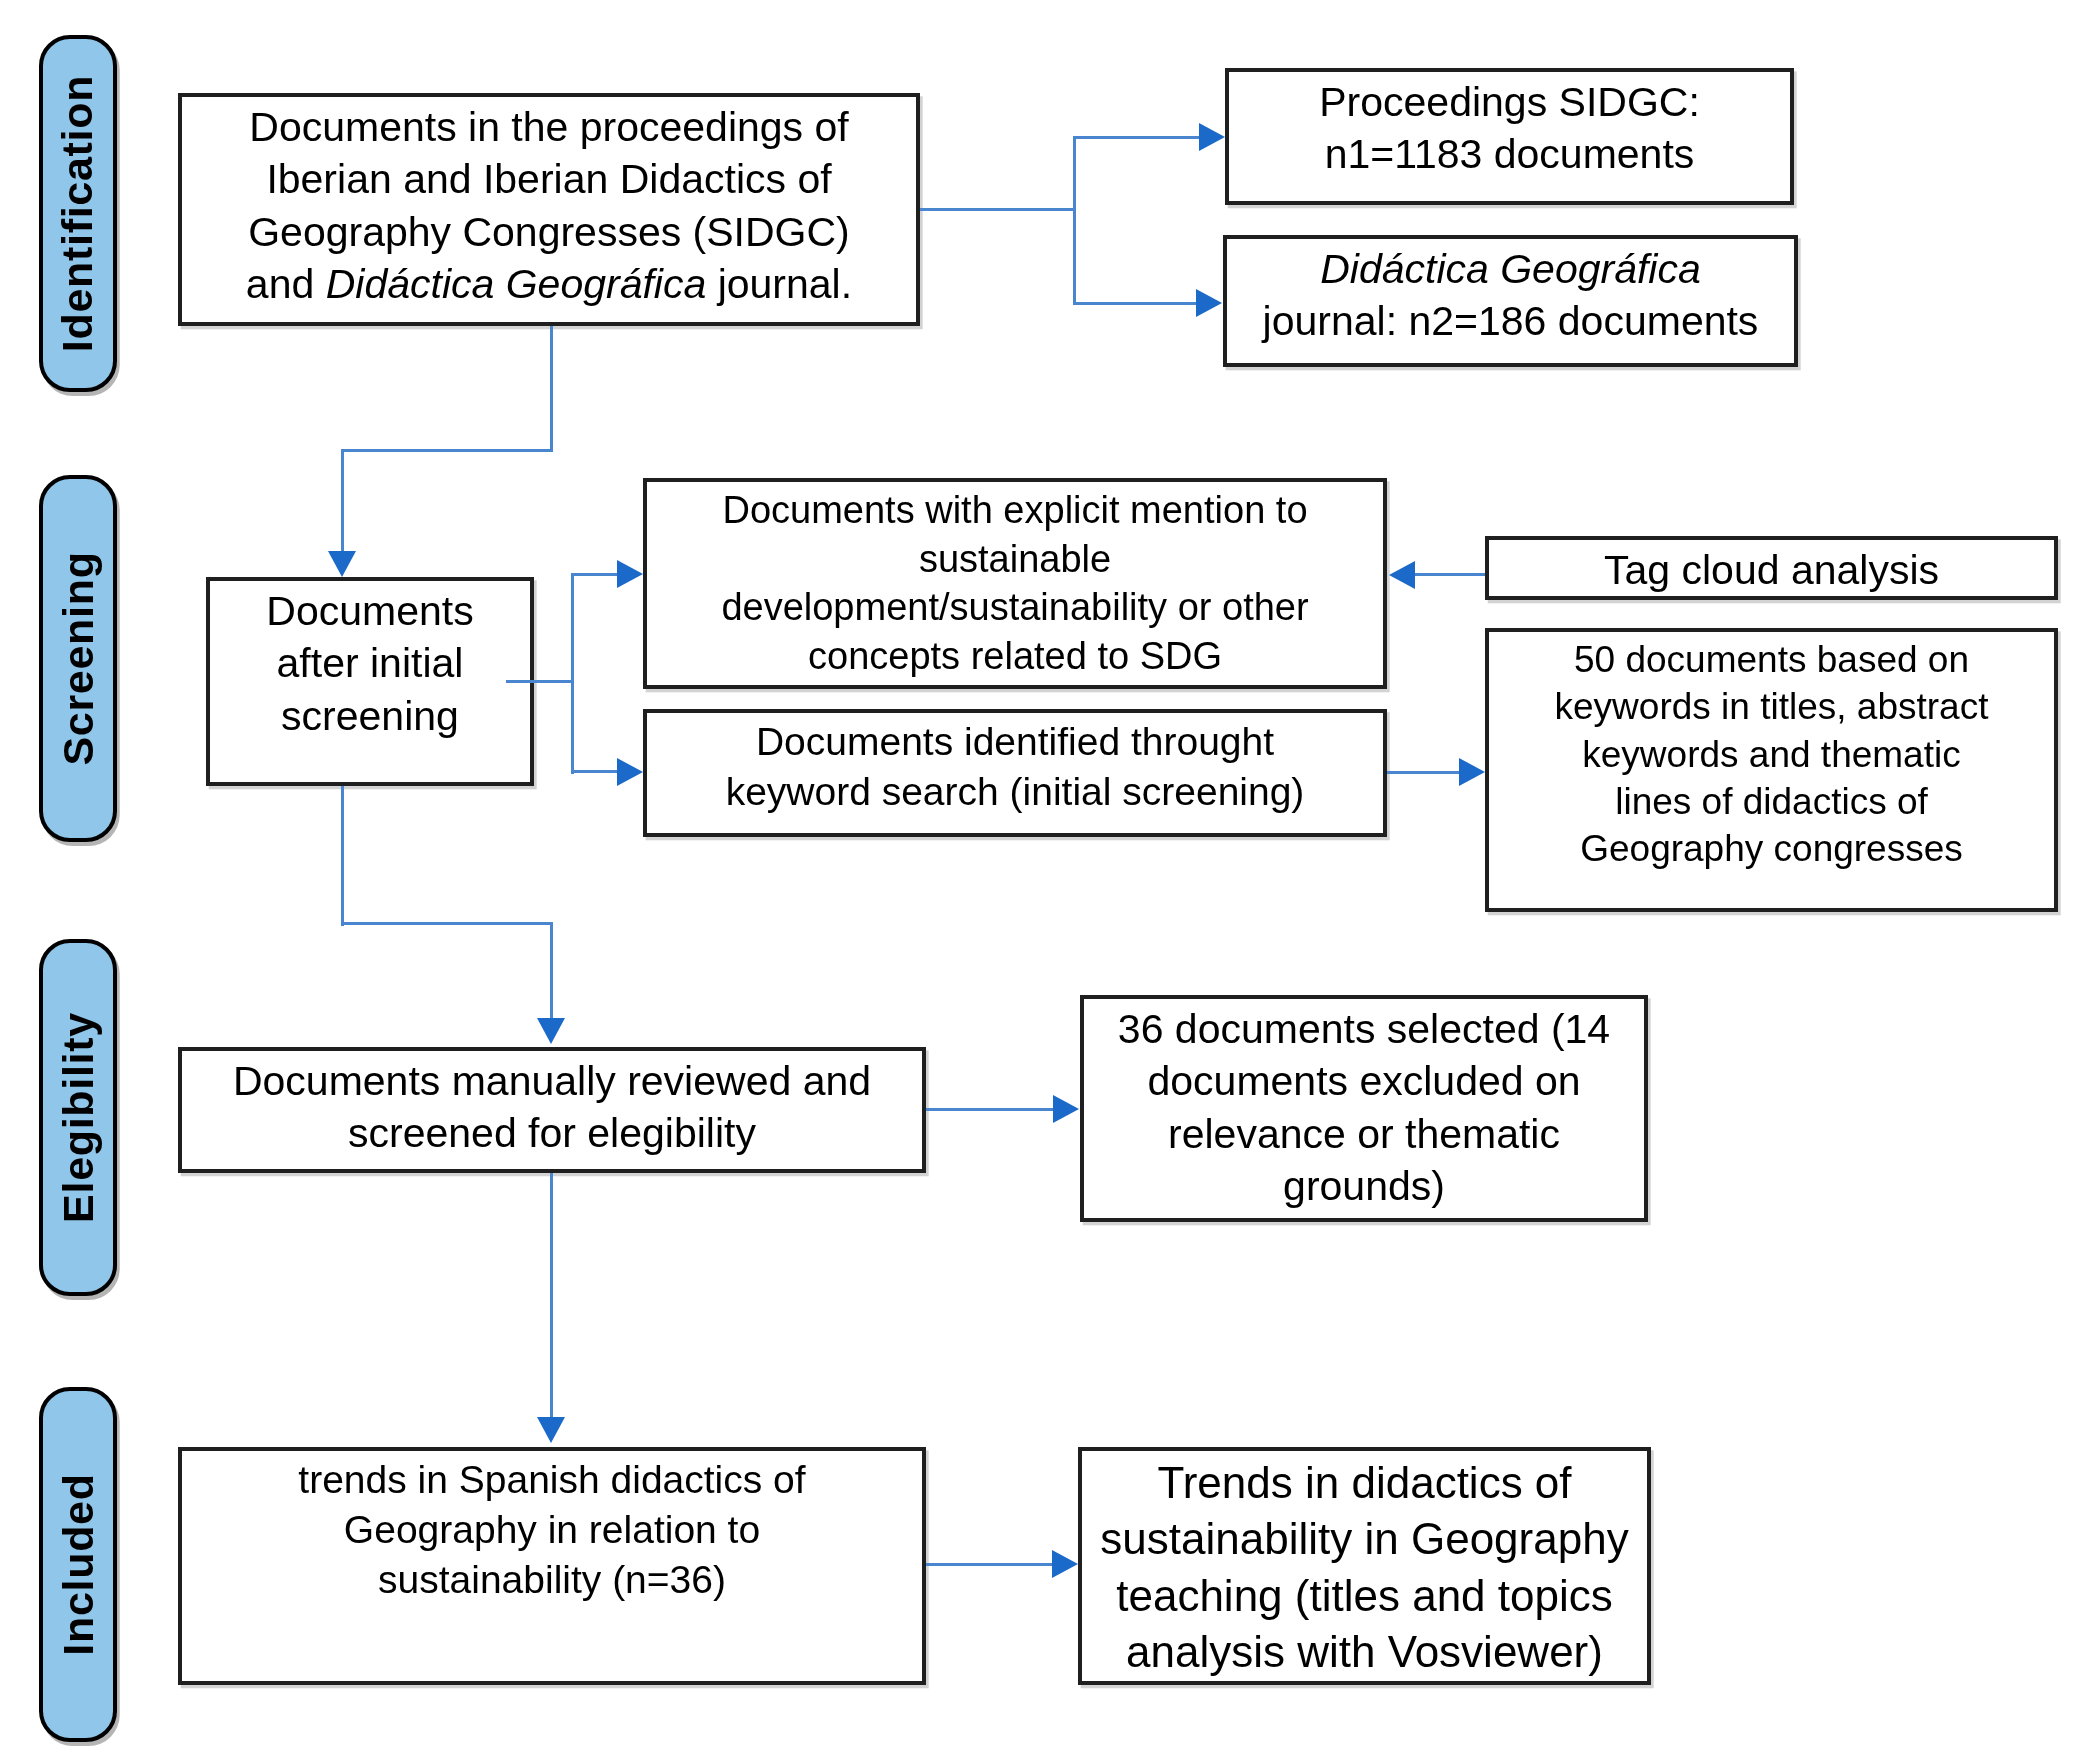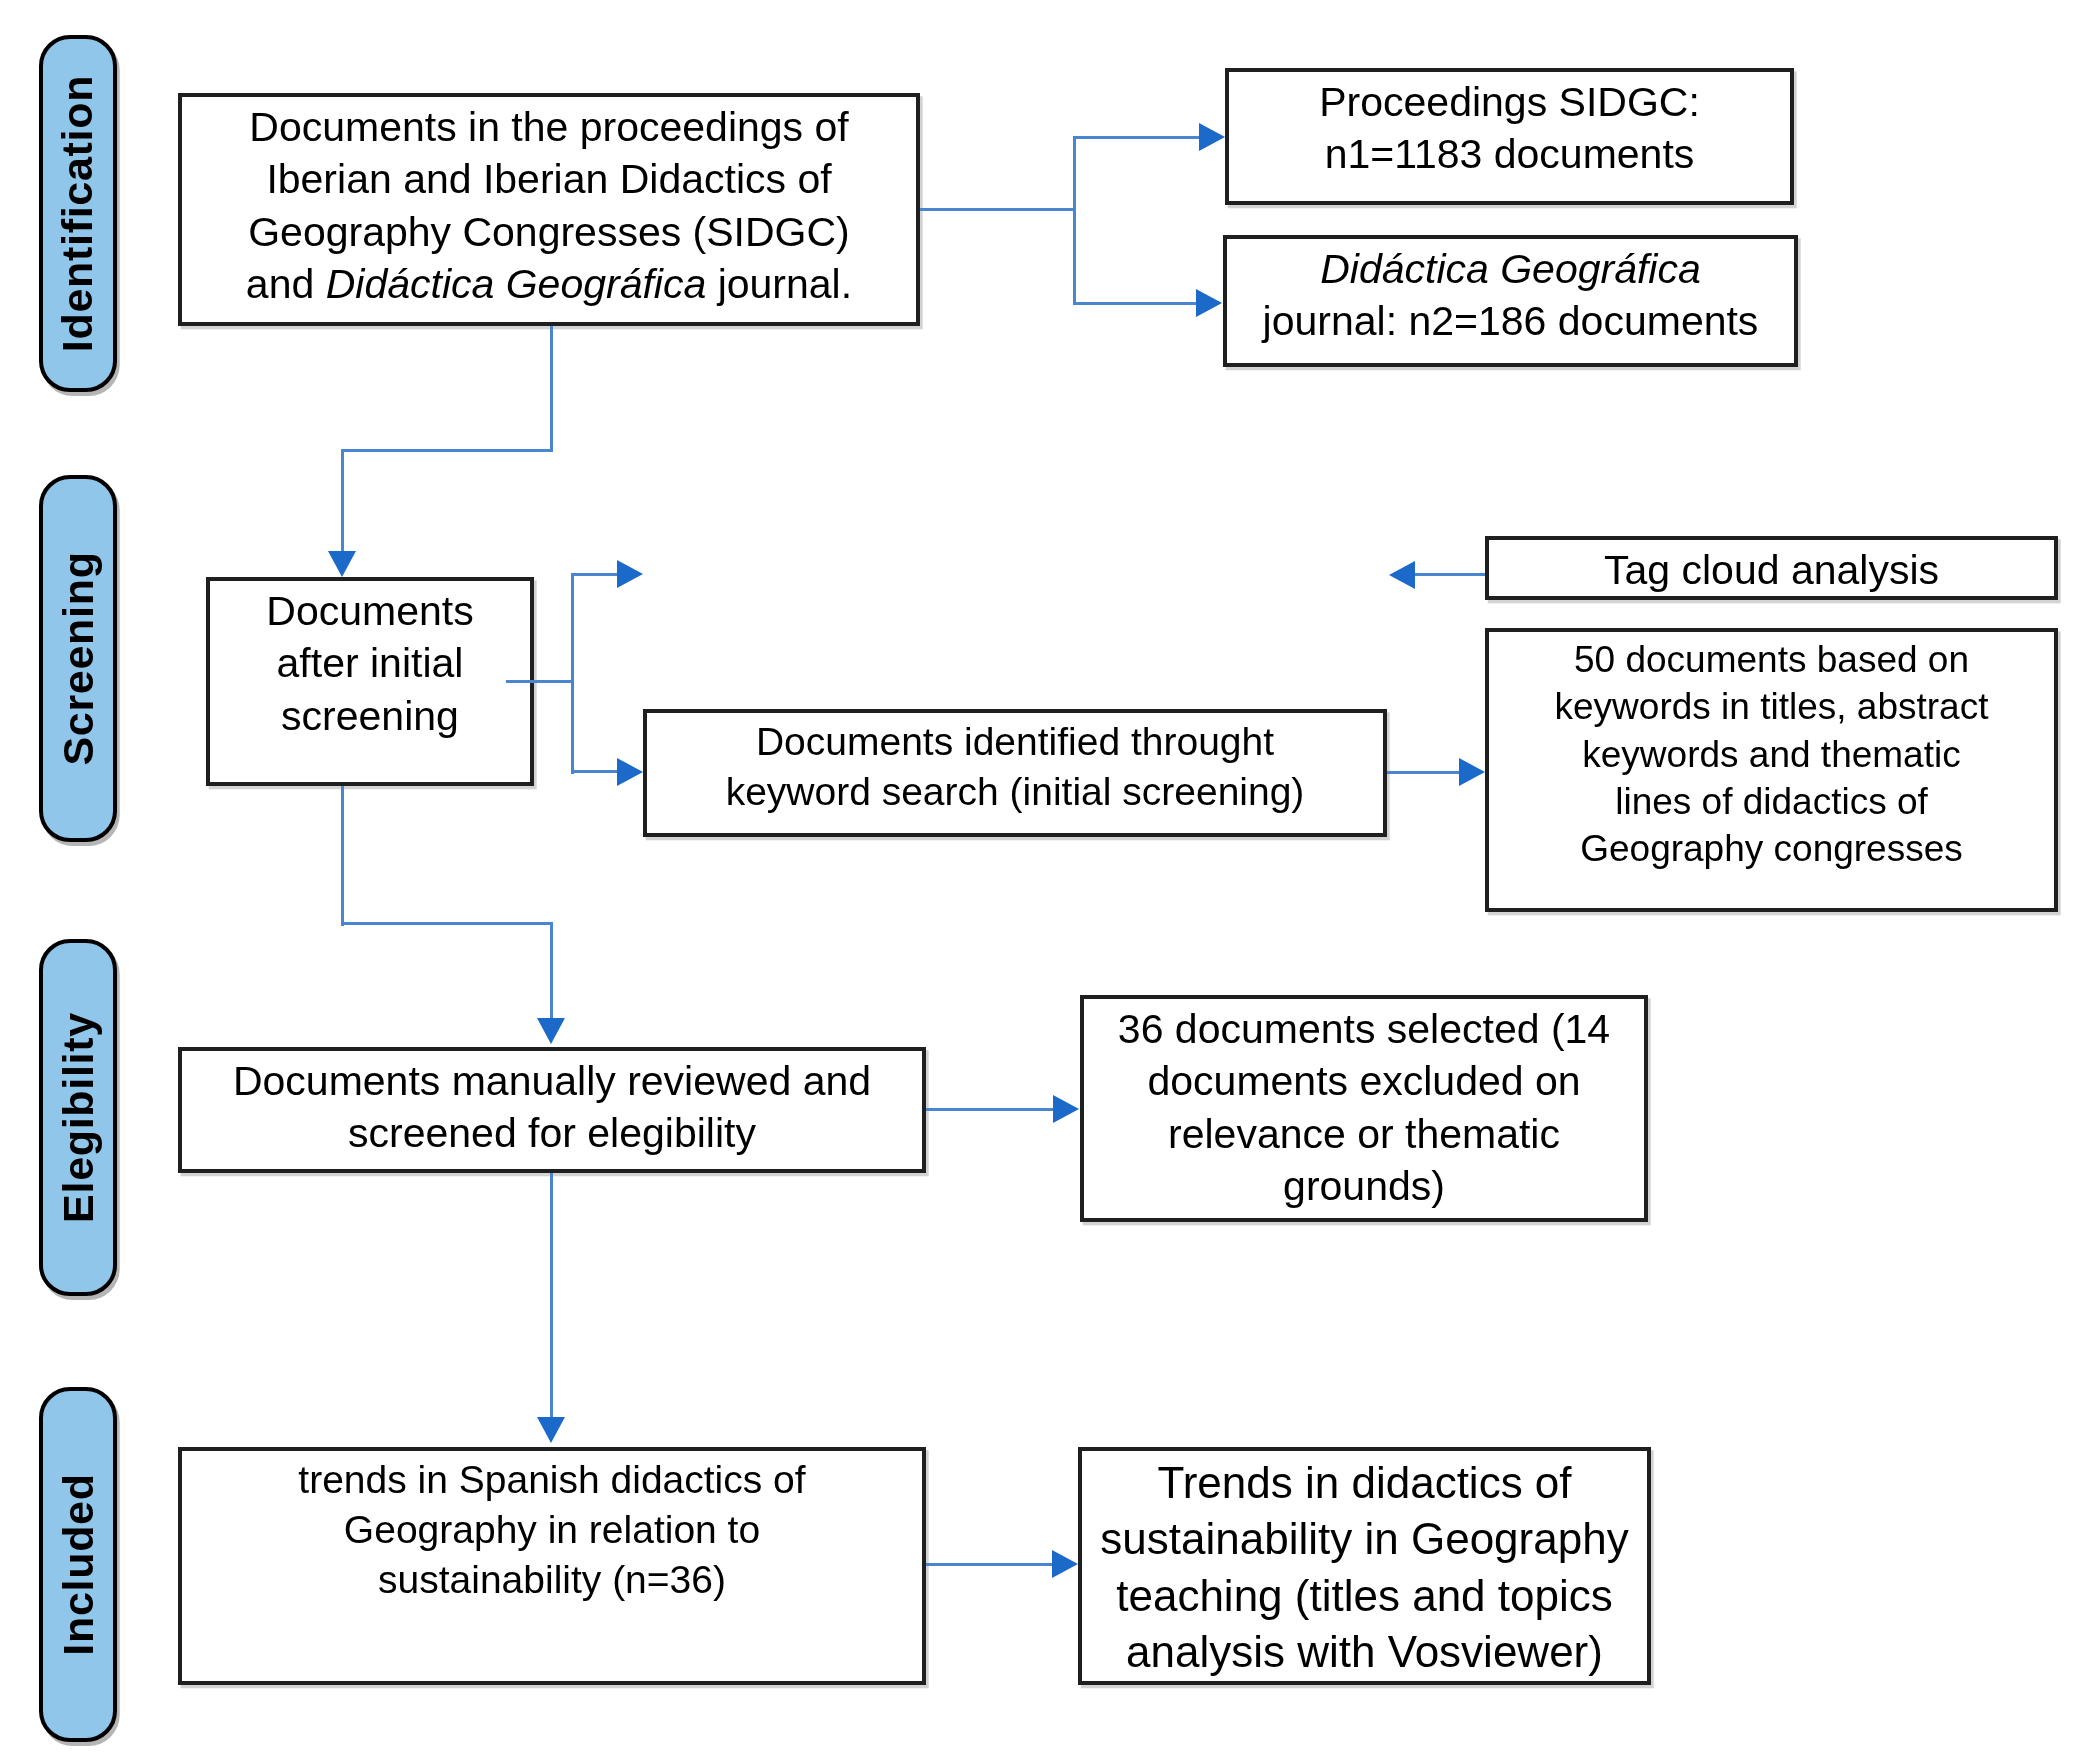--- a/index.html
+++ b/index.html
@@ -105,20 +105,28 @@
   </div>
 
   <div class="node" style="left:178px;top:577px;width:328px;height:209px;font-size:41px;margin-left:28px;">
     <div>
         <div>Documents</div>
         <div>after initial</div>
         <div>screening</div>
       </div>
   </div>
 
+  <div class="node" style="left:643px;top:478px;width:744px;height:211px;font-size:38px;">
+    <div>
+        <div>Documents with explicit mention to</div>
+        <div>sustainable</div>
+        <div>development/sustainability or other</div>
+        <div>concepts related to SDG</div>
+      </div>
+  </div>
 
   <div class="node" style="left:643px;top:709px;width:744px;height:128px;font-size:39px;">
     <div>
         <div>Documents identified throught</div>
         <div>keyword search (initial screening)</div>
       </div>
   </div>
 
   <div class="node" style="left:1485px;top:536px;width:573px;height:64px;font-size:41px;">
     <div>

